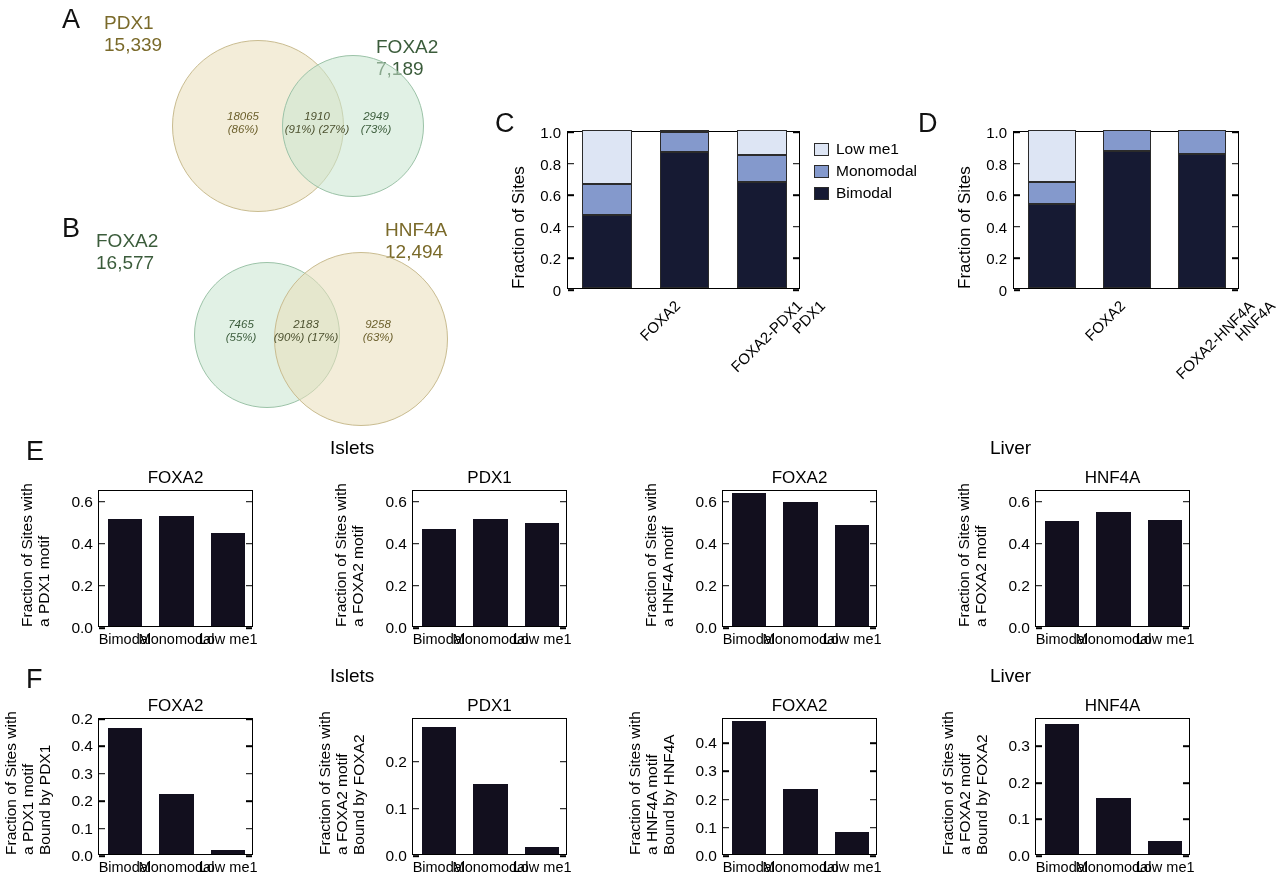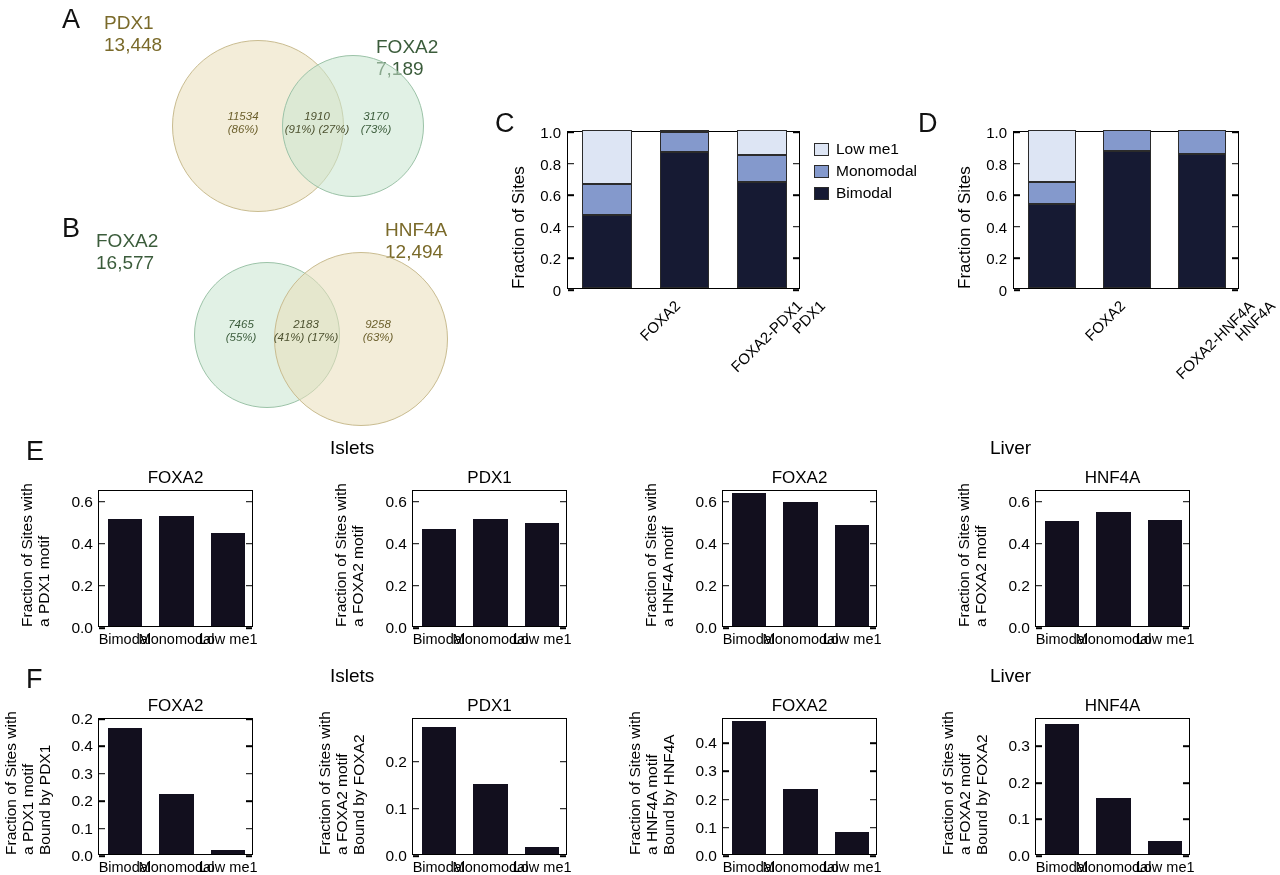--- a/index.html
+++ b/index.html
@@ -40,39 +40,39 @@
   .chart-title{position:absolute;font-size:17px;white-space:nowrap;left:50%;transform:translateX(-50%);bottom:100%;margin-bottom:3px;}
   .group-title{position:absolute;font-size:19px;white-space:nowrap;}
   .axlabel{position:absolute;font-size:15.5px;white-space:nowrap;transform-origin:0 0;transform:rotate(-90deg);line-height:17px;}
 </style>
 </head>
 <body>
 
 <div class="abs panel-letter" style="left:62px;top:6px;">A</div>
 <div class="abs venn-title pdx" style="left:104px;top:12px;">
   <div>PDX1</div>
-  <div>13,448</div>
+  <div>15,339</div>
 </div>
 <div class="abs venn-title foxa" style="left:376px;top:36px;">
   <div>FOXA2</div>
   <div>7,189</div>
 </div>
 <div class="abs" style="left:60px;top:0px;width:420px;height:215px;">
   <div class="circle c-cream" style="left:112px;top:40px;width:170px;height:170px;"></div>
   <div class="circle c-green" style="left:222px;top:55px;width:140px;height:140px;"></div>
   <div class="venn-num olive" style="left:148px;top:110px;width:70px;">
-    <div>11534</div>
+    <div>18065</div>
     <div>(86%)</div>
   </div>
   <div class="venn-num mid" style="left:221px;top:110px;width:72px;">
     <div>1910</div>
     <div><span>(91%)</span> <span>(27%)</span></div>
   </div>
   <div class="venn-num green" style="left:283px;top:110px;width:66px;">
-    <div>3170</div>
+    <div>2949</div>
     <div>(73%)</div>
   </div>
 </div>
 
 <div class="abs panel-letter" style="left:62px;top:215px;">B</div>
 <div class="abs venn-title foxa" style="left:96px;top:230px;">
   <div>FOXA2</div>
   <div>16,577</div>
 </div>
 <div class="abs venn-title hnf" style="left:385px;top:219px;">
@@ -81,21 +81,21 @@
 </div>
 <div class="abs" style="left:60px;top:210px;width:420px;height:215px;">
   <div class="circle c-green" style="left:134px;top:52px;width:144px;height:144px;"></div>
   <div class="circle c-cream" style="left:214px;top:42px;width:172px;height:172px;"></div>
   <div class="venn-num green" style="left:148px;top:108px;width:66px;">
     <div>7465</div>
     <div>(55%)</div>
   </div>
   <div class="venn-num mid" style="left:208px;top:108px;width:76px;">
     <div>2183</div>
-    <div><span>(41%)</span> <span>(17%)</span></div>
+    <div><span>(90%)</span> <span>(17%)</span></div>
   </div>
   <div class="venn-num olive" style="left:283px;top:108px;width:70px;">
     <div>9258</div>
     <div>(63%)</div>
   </div>
 </div>
 
 <div class="abs panel-letter" style="left:495px;top:110px;">C</div>
 <div class="abs" id="panelC-host" style="left:0;top:0;">
     <div class="xrot" style="left: 621.833px; top: 297px;">FOXA2</div>

